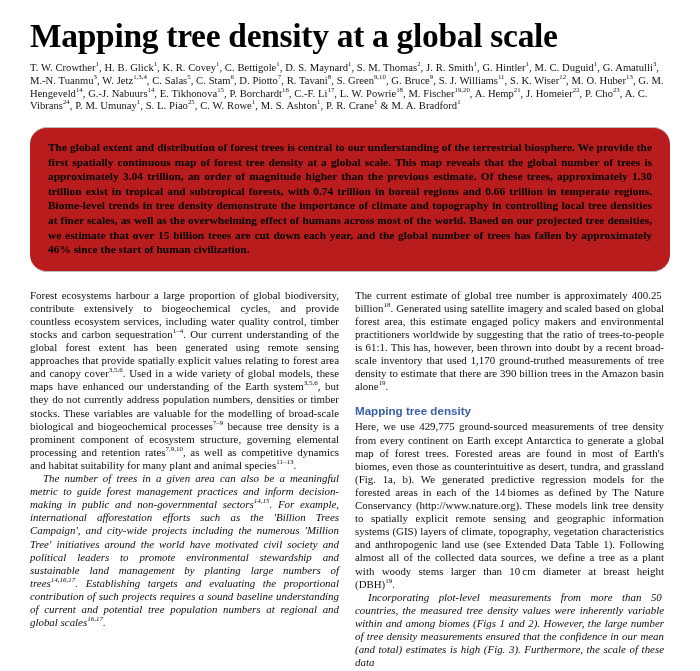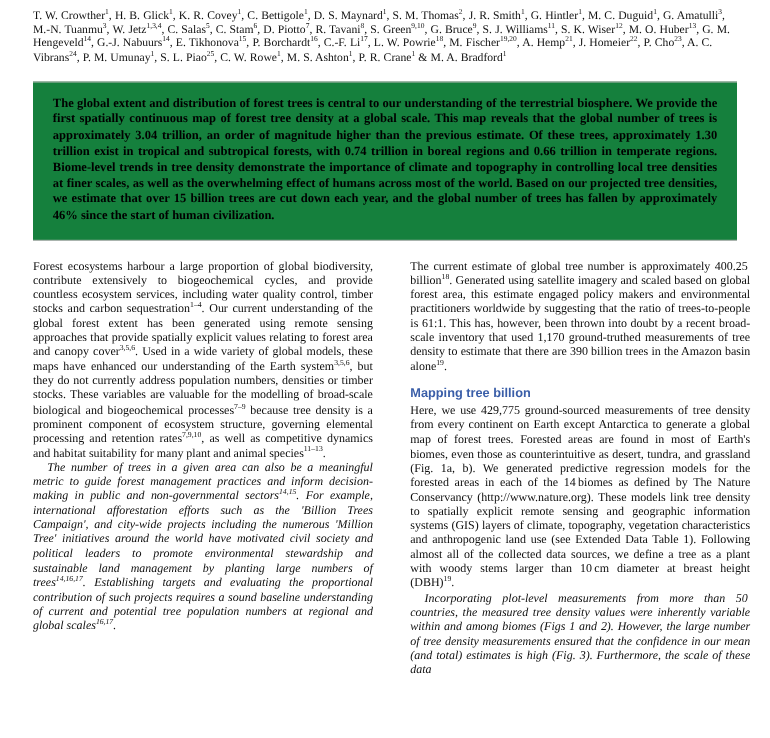--- a/index.html
+++ b/index.html
@@ -63,21 +63,21 @@
     font-size: 11.4px;
     line-height: 14.6px;
     text-align: justify;
     margin: 0;
     color: #000;
   }
 
   
   .columns {
     display: flex;
-    gap: 34px;
+    gap: 16px;
     margin-top: 17px;
   }
   .col {
     width: 309px;
     flex: 0 0 309px;
   }
   .col p {
     font-size: 10.9px;
     line-height: 13.1px;
     text-align: justify;
@@ -102,35 +102,36 @@
     line-height: 13px;
     color: #3a5ea8;
     margin: 11px 0 3px 0;
   }
 </style>
 </head>
 <body>
 
 <div class="page">
 
+  <h1 class="title">Mapping tree density at a global scale</h1>
 
   <div class="authors">T. W. Crowther<sup>1</sup>, H. B. Glick<sup>1</sup>, K. R. Covey<sup>1</sup>, C. Bettigole<sup>1</sup>, D. S. Maynard<sup>1</sup>, S. M. Thomas<sup>2</sup>, J. R. Smith<sup>1</sup>, G. Hintler<sup>1</sup>, M. C. Duguid<sup>1</sup>, G. Amatulli<sup>3</sup>, M.-N. Tuanmu<sup>3</sup>, W. Jetz<sup>1,3,4</sup>, C. Salas<sup>5</sup>, C. Stam<sup>6</sup>, D. Piotto<sup>7</sup>, R. Tavani<sup>8</sup>, S. Green<sup>9,10</sup>, G. Bruce<sup>9</sup>, S. J. Williams<sup>11</sup>, S. K. Wiser<sup>12</sup>, M. O. Huber<sup>13</sup>, G. M. Hengeveld<sup>14</sup>, G.-J. Nabuurs<sup>14</sup>, E. Tikhonova<sup>15</sup>, P. Borchardt<sup>16</sup>, C.-F. Li<sup>17</sup>, L. W. Powrie<sup>18</sup>, M. Fischer<sup>19,20</sup>, A. Hemp<sup>21</sup>, J. Homeier<sup>22</sup>, P. Cho<sup>23</sup>, A. C. Vibrans<sup>24</sup>, P. M. Umunay<sup>1</sup>, S. L. Piao<sup>25</sup>, C. W. Rowe<sup>1</sup>, M. S. Ashton<sup>1</sup>, P. R. Crane<sup>1</sup> &amp; M. A. Bradford<sup>1</sup></div>
 
-  <div class="abstract-box" style="background: #15803d; border-top-color: rgb(185, 185, 185); border-bottom-color: rgb(185, 185, 185);">
+  <div class="abstract-box" style="background: #b91c1c; border-top-color: rgb(185, 185, 185); border-bottom-color: rgb(185, 185, 185); border-radius: 17px;">
     <p class="abstract-text">The global extent and distribution of forest trees is central to our understanding of the terrestrial biosphere. We provide the first spatially continuous map of forest tree density at a global scale. This map reveals that the global number of trees is approximately 3.04 trillion, an order of magnitude higher than the previous estimate. Of these trees, approximately 1.30 trillion exist in tropical and subtropical forests, with 0.74 trillion in boreal regions and 0.66 trillion in temperate regions. Biome-level trends in tree density demonstrate the importance of climate and topography in controlling local tree densities at finer scales, as well as the overwhelming effect of humans across most of the world. Based on our projected tree densities, we estimate that over 15 billion trees are cut down each year, and the global number of trees has fallen by approximately 46% since the start of human civilization.</p>
   </div>
 
   <div class="columns">
 
     <div class="col">
       <p>Forest ecosystems harbour a large proportion of global biodiversity, contribute extensively to biogeochemical cycles, and provide countless ecosystem services, including water quality control, timber stocks and carbon sequestration<sup>1–4</sup>. Our current understanding of the global forest extent has been generated using remote sensing approaches that provide spatially explicit values relating to forest area and canopy cover<sup>3,5,6</sup>. Used in a wide variety of global models, these maps have enhanced our understanding of the Earth system<sup>3,5,6</sup>, but they do not currently address population numbers, densities or timber stocks. These variables are valuable for the modelling of broad-scale biological and biogeochemical processes<sup>7–9</sup> because tree density is a prominent component of ecosystem structure, governing elemental processing and retention rates<sup>7,9,10</sup>, as well as competitive dynamics and habitat suitability for many plant and animal species<sup>11–13</sup>.</p>
       <p>The number of trees in a given area can also be a meaningful metric to guide forest management practices and inform decision-making in public and non-governmental sectors<sup>14,15</sup>. For example, international afforestation efforts such as the 'Billion Trees Campaign', and city-wide projects including the numerous 'Million Tree' initiatives around the world have motivated civil society and political leaders to promote environmental stewardship and sustainable land management by planting large numbers of trees<sup>14,16,17</sup>. Establishing targets and evaluating the proportional contribution of such projects requires a sound baseline understanding of current and potential tree population numbers at regional and global scales<sup>16,17</sup>.</p>
     </div>
 
     <div class="col">
       <p>The current estimate of global tree number is approximately 400.25 billion<sup>18</sup>. Generated using satellite imagery and scaled based on global forest area, this estimate engaged policy makers and environmental practitioners worldwide by suggesting that the ratio of trees-to-people is 61:1. This has, however, been thrown into doubt by a recent broad-scale inventory that used 1,170 ground-truthed measurements of tree density to estimate that there are 390 billion trees in the Amazon basin alone<sup>19</sup>.</p>
-      <h2 class="section-head" style="color: rgb(58, 94, 168);">Mapping tree billion</h2>
+      <h2 class="section-head" style="color: rgb(58, 94, 168);">Mapping tree density</h2>
       <p>Here, we use 429,775 ground-sourced measurements of tree density from every continent on Earth except Antarctica to generate a global map of forest trees. Forested areas are found in most of Earth's biomes, even those as counterintuitive as desert, tundra, and grassland (Fig. 1a, b). We generated predictive regression models for the forested areas in each of the 14 biomes as defined by The Nature Conservancy (http://www.nature.org). These models link tree density to spatially explicit remote sensing and geographic information systems (GIS) layers of climate, topography, vegetation characteristics and anthropogenic land use (see Extended Data Table 1). Following almost all of the collected data sources, we define a tree as a plant with woody stems larger than 10 cm diameter at breast height (DBH)<sup>19</sup>.</p>
       <p>Incorporating plot-level measurements from more than 50 countries, the measured tree density values were inherently variable within and among biomes (Figs 1 and 2). However, the large number of tree density measurements ensured that the confidence in our mean (and total) estimates is high (Fig. 3). Furthermore, the scale of these data</p>
     </div>
 
   </div>
 </div>
 
 </body></html>

